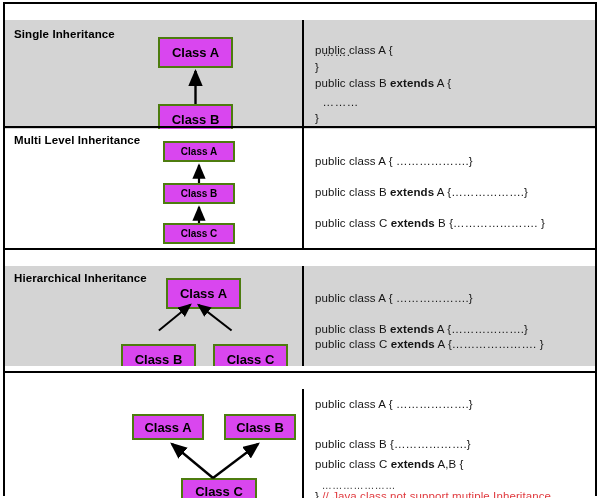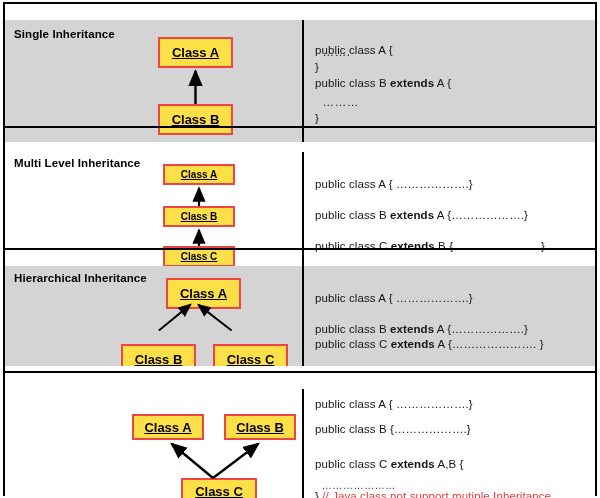--- a/index.html
+++ b/index.html
@@ -75,29 +75,28 @@
     font-size: 11.5px;
     font-weight: bold;
     color: #000000;
     letter-spacing: 0.1px;
     white-space: nowrap;
   }
 
   .cls-box {
     position: absolute;
     box-sizing: border-box;
-    background: #fde047;
-    border: 2px solid #ef4444;
+    background: #d946ef;
+    border: 2px solid #4d7c0f;
     display: flex;
     align-items: center;
     justify-content: center;
     color: #000000;
     font-weight: bold;
     white-space: nowrap;
-    text-decoration: underline;
   }
   .cls-lg { font-size: 13px; }
   .cls-sm { font-size: 10px; }
 
   .code-line {
     position: absolute;
     left: 11px;
     font-size: 11.5px;
     color: #141414;
     white-space: nowrap;
@@ -152,21 +151,21 @@
         <div class="code-line" style="top:24px;"><span>public class A {</span></div>
         <div class="code-line dots" style="top:26px;"><span class="dots">&nbsp;&nbsp;…….</span></div>
         <div class="code-line" style="top:41px;"><span>}</span></div>
         <div class="code-line" style="top:57px;"><span>public class B </span><span style="font-weight: bold;">extends</span><span> A {</span></div>
         <div class="code-line dots" style="top:76px;"><span class="dots">&nbsp;&nbsp;………</span></div>
         <div class="code-line" style="top:92px;"><span>}</span></div>
       </div>
     </div>
     <div class="row-sep" style="top:122px;"></div>
 
-    <div class="row" style="top:132px; height:120px;border-radius:29px;">
+    <div class="row" style="top:109px; height:120px;border-radius:29px;">
       <div class="diagram-cell shade-white">
         <div class="row-title" style="top:5px;">Multi Level Inheritance</div>
 
         <div class="cls-box cls-sm" style="left:158px; top:12px; width:72px; height:21px;">Class A</div>
 
         <div class="cls-box cls-sm" style="left:158px; top:54px; width:72px; height:21px;">Class B</div>
 
         <div class="cls-box cls-sm" style="left:158px; top:94px; width:72px; height:21px;">Class C</div>
 
         <svg class="arrows" viewBox="0 0 297 120">
@@ -238,21 +237,21 @@
           </defs>
           <line x1="208" y1="89" x2="167" y2="55" stroke="#000" stroke-width="2.4" marker-end="url(#ah4)"></line>
           <line x1="208" y1="89" x2="253" y2="55" stroke="#000" stroke-width="2.4" marker-end="url(#ah4)"></line>
         </svg>
       </div>
 
       <div class="col-sep" style="left:297px;"></div>
 
       <div class="code-cell shade-white">
         <div class="code-line" style="top:9px;"><span>public class A { ……………….}</span></div>
-        <div class="code-line" style="top:34px;"><span>public class B {……………….}</span></div>
+        <div class="code-line" style="top:49px;"><span>public class B {……………….}</span></div>
         <div class="code-line" style="top:69px;"><span>public class C </span><span style="font-weight: bold;">extends</span><span>  A,B {</span></div>
         <div class="code-line dots-sm" style="top:91px;"><span class="dots">&nbsp;&nbsp;…………………</span></div>
         <div class="code-line" style="top:101px;"><span>} </span><span class="comment-red">// Java class not support mutiple Inheritance</span></div>
       </div>
     </div>
 
   </div>
 </div>
 
 </body></html>

